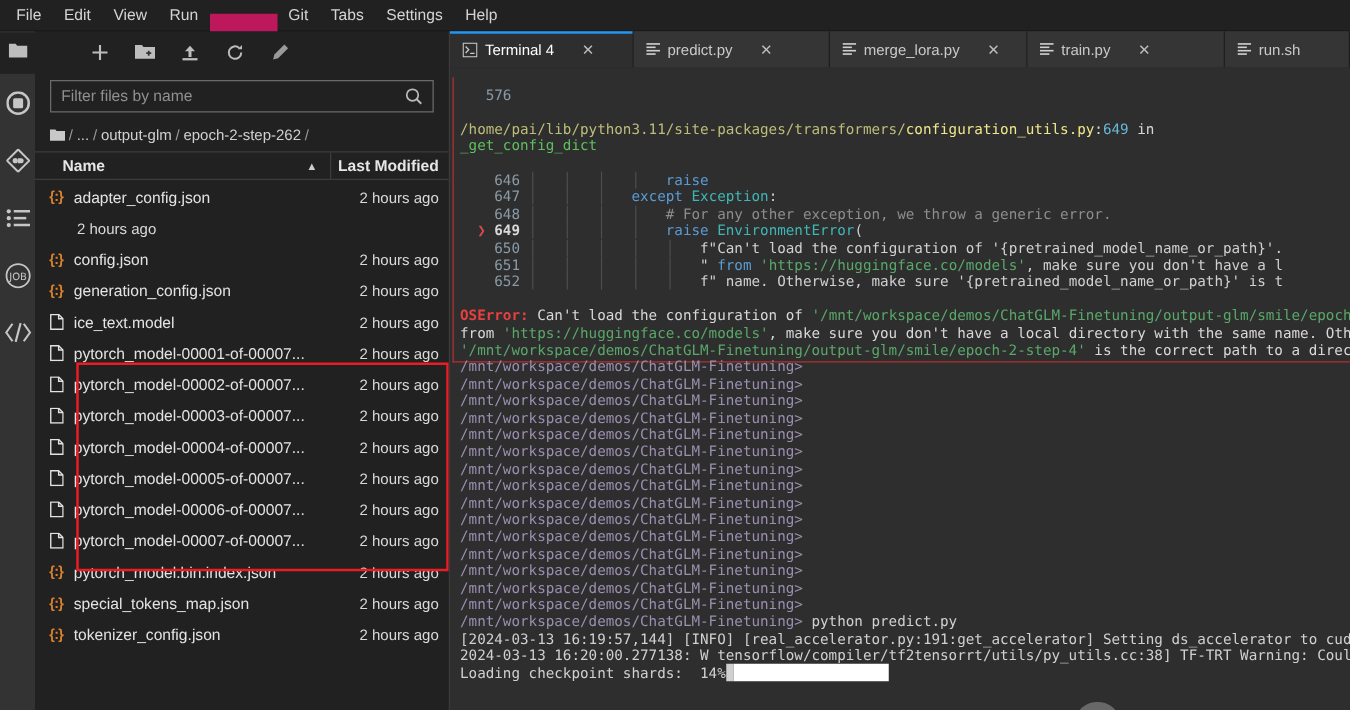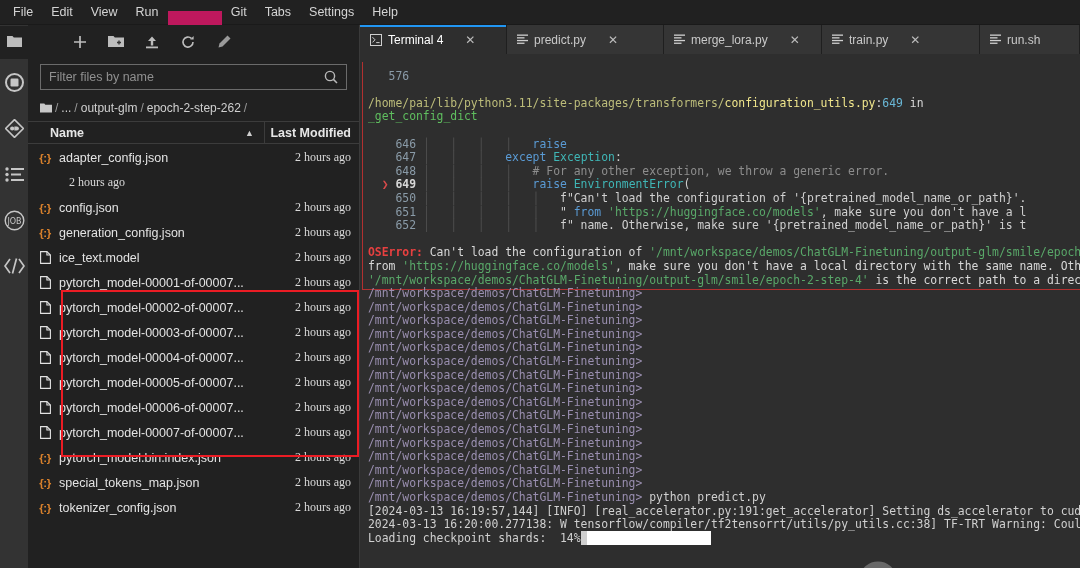--- a/index.html
+++ b/index.html
@@ -82,21 +82,21 @@
   .th-sort { margin-left: auto; margin-right: 10px; font-size: 9px; color: #cfcfcf; }
   .th-mod { width: 95px; padding-right: 8px; text-align: right; border-left: 1px solid #3c3c3c;
             height: 100%; display:flex; align-items:center; justify-content:flex-end; }
 
   .filelist { flex: 1; overflow: hidden; position: relative; padding-top: 1px; }
   .frow {
     display: flex; align-items: center; height: 25px; font-size: 12.5px;
     color: #e3e3e3; cursor: pointer; padding-left: 10px;
   }
   .frow .fname { flex: 1; display: flex; align-items: center; gap: 7px; overflow: hidden; white-space: nowrap; }
-  .frow .fmod { width: 95px; text-align: right; padding-right: 8px; color: #dadada; font-size: 12px; font-family: Liberation Serif, serif; }
+  .frow .fmod { width: 95px; text-align: right; padding-right: 8px; color: #dadada; font-size: 12px; }
   .ico-json { color: #d9812c; font-size: 11.5px; font-weight: bold; letter-spacing: -0.5px; width: 14px; text-align:center;}
   .ico-file { width: 14px; display: flex; align-items: center; justify-content: center; }
 
   .redbox {
     position: absolute; left: 33px; top: 146px; width: 298px; height: 167px;
     border: 2px solid #ec1c24; pointer-events: none;
   }
 
   
   .rightside { flex: 1; display: flex; flex-direction: column; min-width: 0; background: #1f1f1f; }

